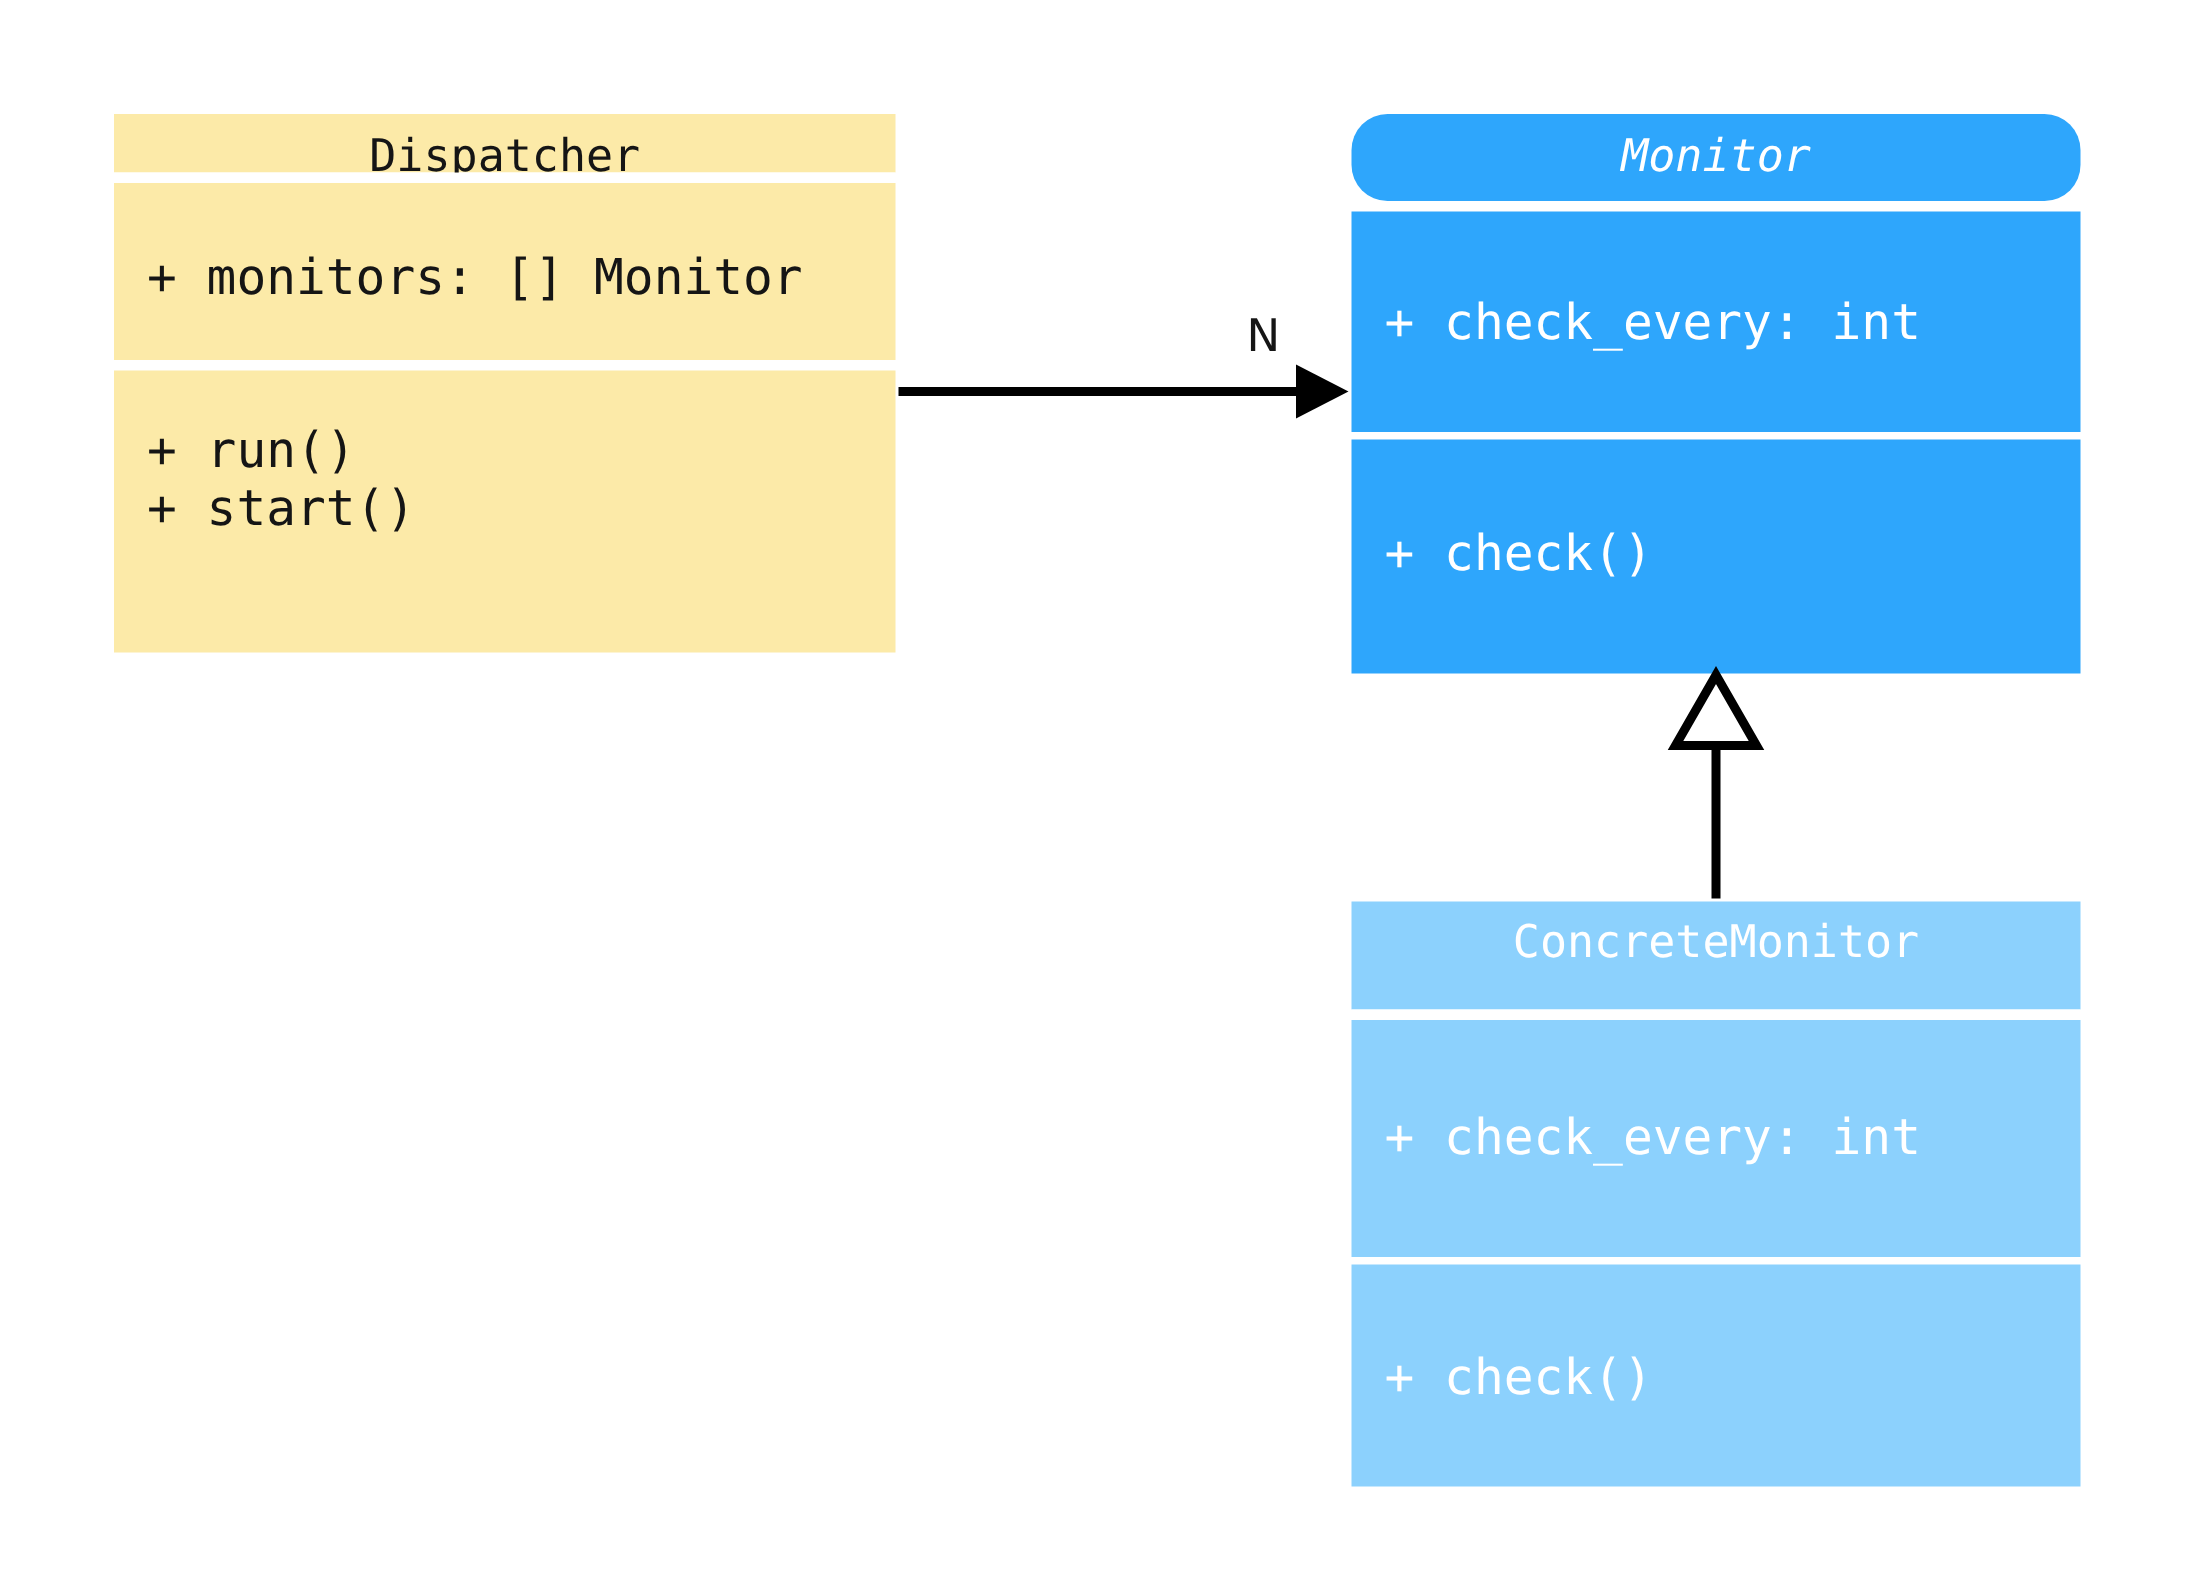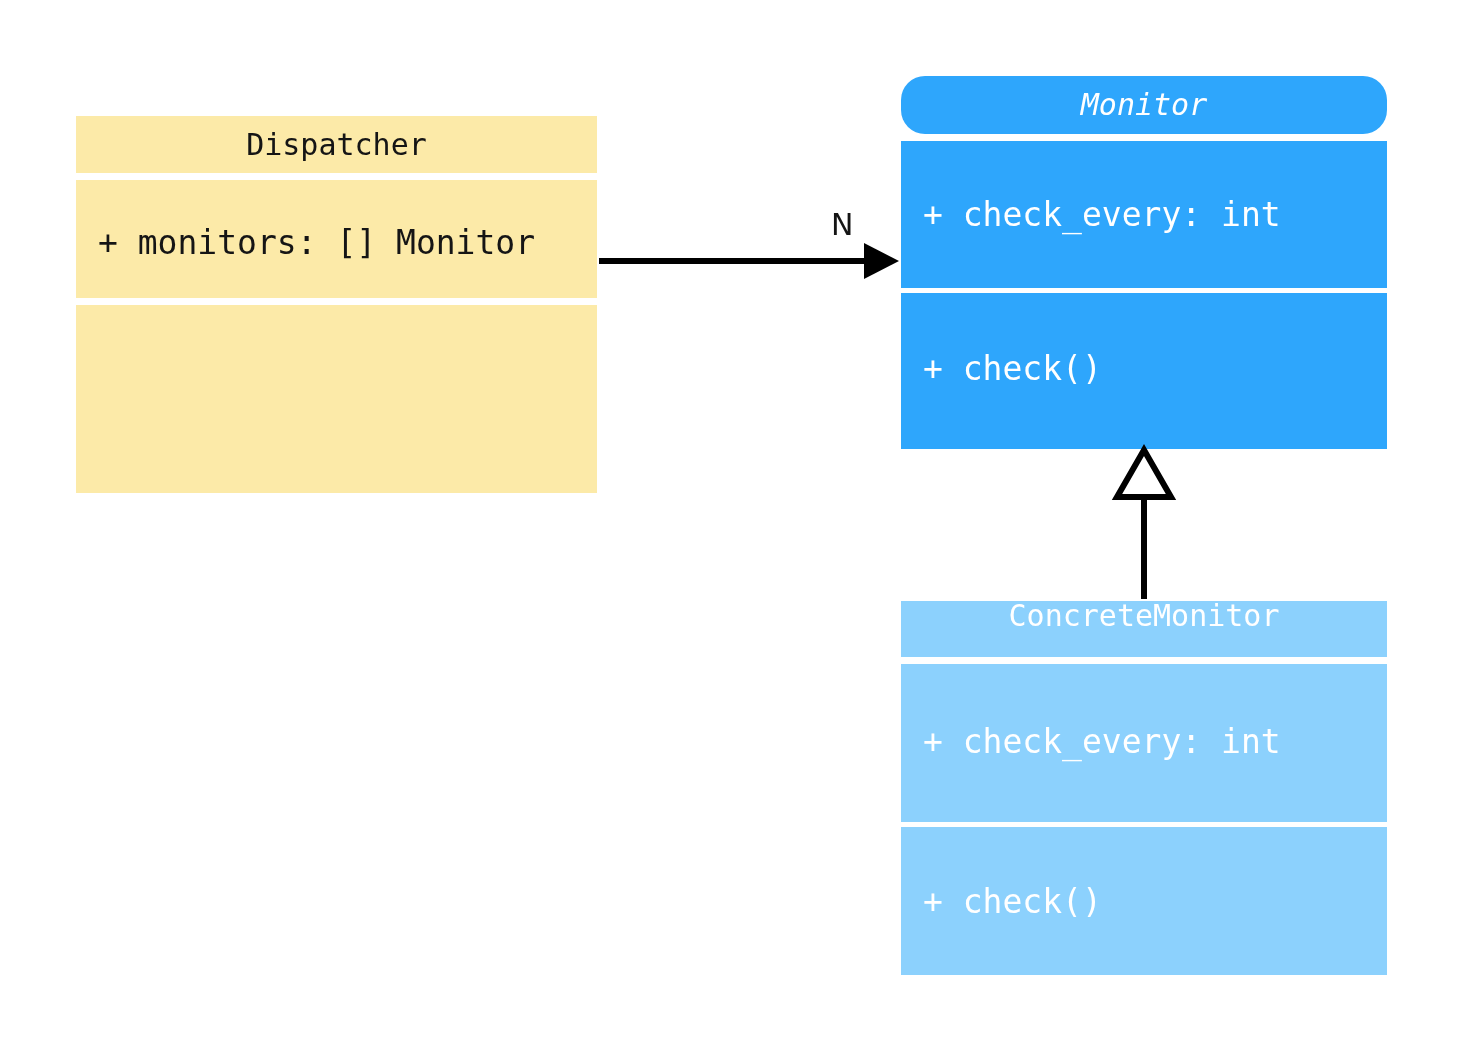--- a/index.html
+++ b/index.html
@@ -45,35 +45,35 @@
     white-space: pre;
   }
   .uml-divider {
     width: 100%;
     background: #ffffff;
   }
 
   
   #class-dispatcher { left: 76px; top: 76px; width: 521px; height: 370px; }
   #class-dispatcher .uml-compartment { background: #fceaa8; color: #151515; }
-  #dispatcher-title-comp { height: 57px; padding-top: 14px; margin-top: 40px; }
+  #dispatcher-title-comp { height: 39px; padding-top: 14px; }
   #dispatcher-attrs-comp { height: 118px; padding: 44px 0 0 22px; }
   #dispatcher-ops-comp   { height: 188px; padding: 34px 0 0 22px; }
 
   
   #class-monitor { left: 901px; top: 76px; width: 486px; height: 368px; }
   #class-monitor .uml-compartment { background: #2ea6fc; color: #ffffff; }
   #monitor-title-comp { height: 58px; padding-top: 14px; border-radius: 24px; }
   #monitor-attrs-comp { height: 147px; padding: 55px 0 0 22px; }
   #monitor-ops-comp   { height: 156px; padding: 57px 0 0 22px; }
 
   
   #class-concretemonitor { left: 901px; top: 601px; width: 486px; height: 369px; }
   #class-concretemonitor .uml-compartment { background: #8cd1fd; color: #ffffff; }
-  #concrete-title-comp { height: 56px; }
+  #concrete-title-comp { height: 72px; padding-top: 13px; }
   #concrete-attrs-comp { height: 158px; padding: 59px 0 0 22px; }
   #concrete-ops-comp   { height: 148px; padding: 56px 0 0 22px; }
 
   
   .connector-svg {
     position: absolute;
     left: 0;
     top: 0;
     width: 1463px;
     height: 1048px;
@@ -103,20 +103,22 @@
 <div id="canvas">
 
   <div class="uml-class" id="class-dispatcher">
     <div class="uml-compartment uml-title" id="dispatcher-title-comp">Dispatcher</div>
     <div class="uml-divider" style="height:7px;"></div>
     <div class="uml-compartment" id="dispatcher-attrs-comp">
       <div class="uml-member">+ monitors: [] Monitor</div>
     </div>
     <div class="uml-divider" style="height:7px;"></div>
     <div class="uml-compartment" id="dispatcher-ops-comp">
+      <div class="uml-member">+ run()</div>
+      <div class="uml-member">+ start()</div>
     </div>
   </div>
 
   <div class="uml-class" id="class-monitor">
     <div class="uml-compartment uml-title abstract" id="monitor-title-comp">Monitor</div>
     <div class="uml-divider" style="height:7px;"></div>
     <div class="uml-compartment" id="monitor-attrs-comp">
       <div class="uml-member">+ check_every: int</div>
     </div>
     <div class="uml-divider" style="height:5px;"></div>

